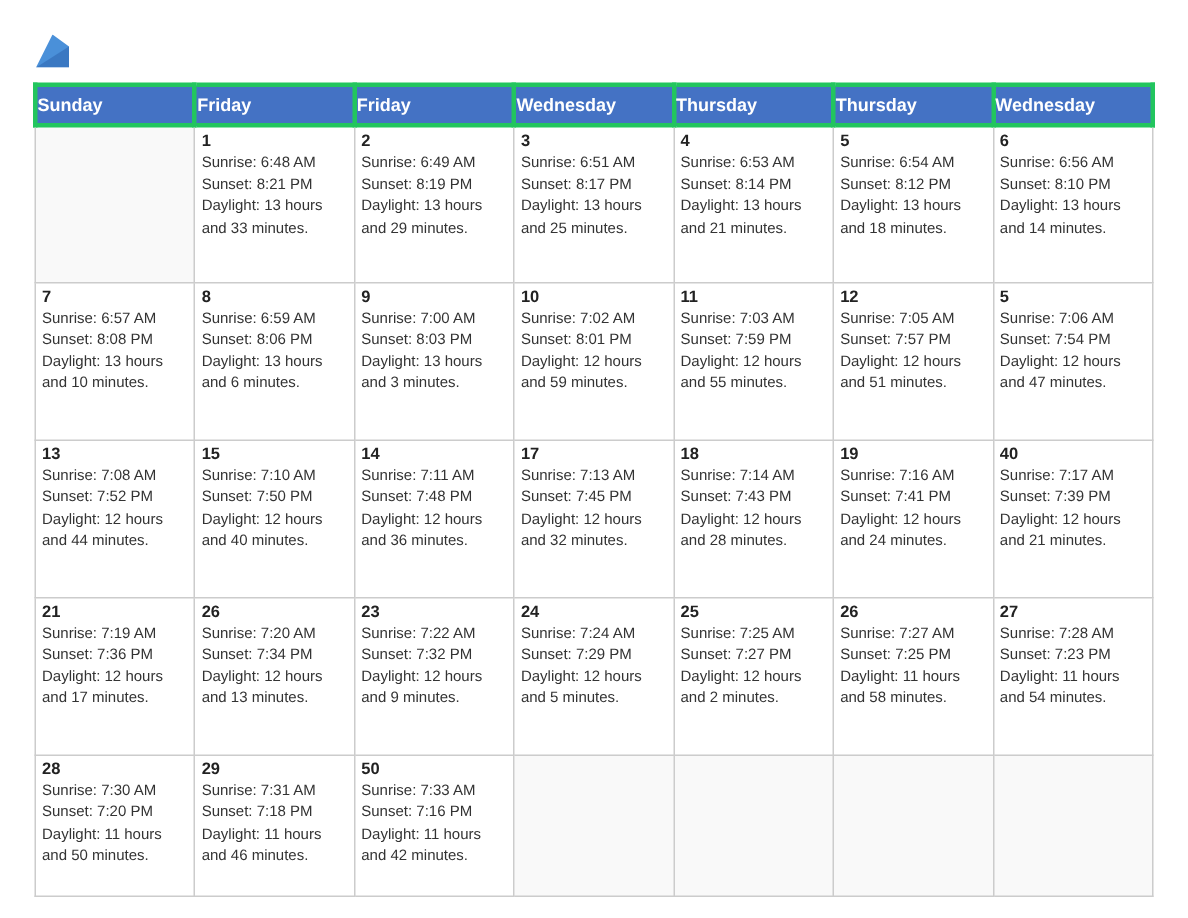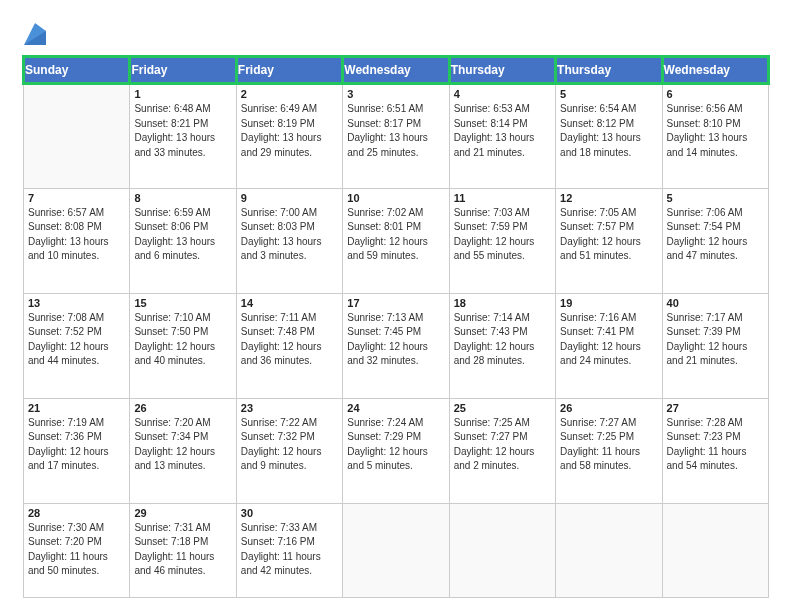--- a/index.html
+++ b/index.html
@@ -265,21 +265,21 @@
         <tr class="last-row">
           <td>
             <span class="day-num">28</span>
             <div class="day-info">Sunrise: 7:30 AM<br>Sunset: 7:20 PM<br>Daylight: 11 hours and 50 minutes.</div>
           </td>
           <td>
             <span class="day-num">29</span>
             <div class="day-info">Sunrise: 7:31 AM<br>Sunset: 7:18 PM<br>Daylight: 11 hours and 46 minutes.</div>
           </td>
           <td>
-            <span class="day-num">30</span>
+            <span class="day-num">50</span>
             <div class="day-info">Sunrise: 7:33 AM<br>Sunset: 7:16 PM<br>Daylight: 11 hours and 42 minutes.</div>
           </td>
           <td class="empty"></td>
           <td class="empty"></td>
           <td class="empty"></td>
           <td class="empty"></td>
         </tr>
       </tbody>
   </table>
 </div>

